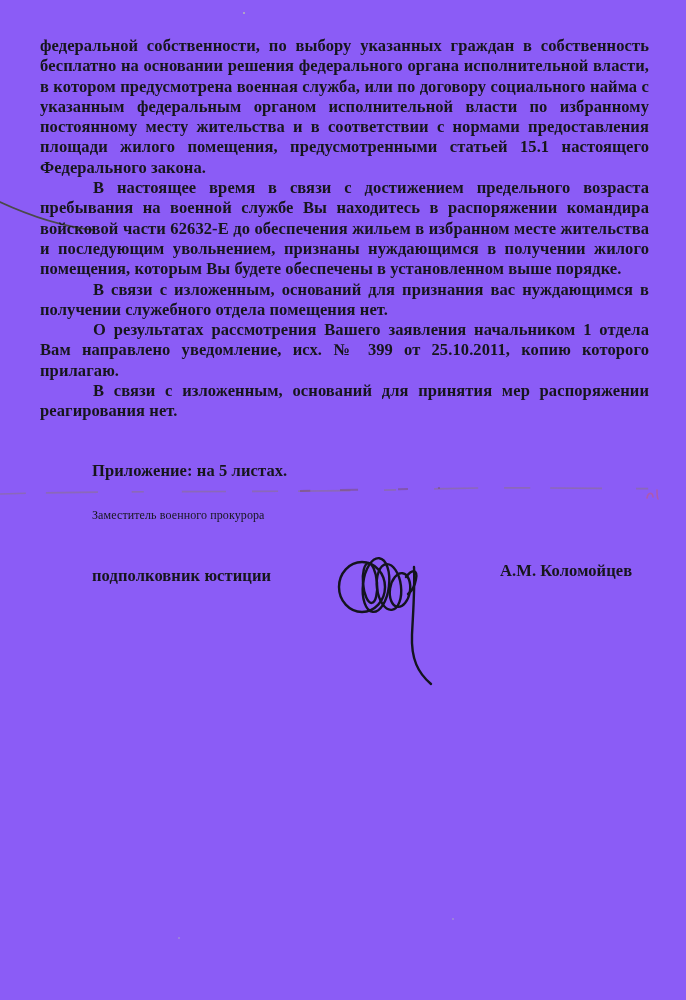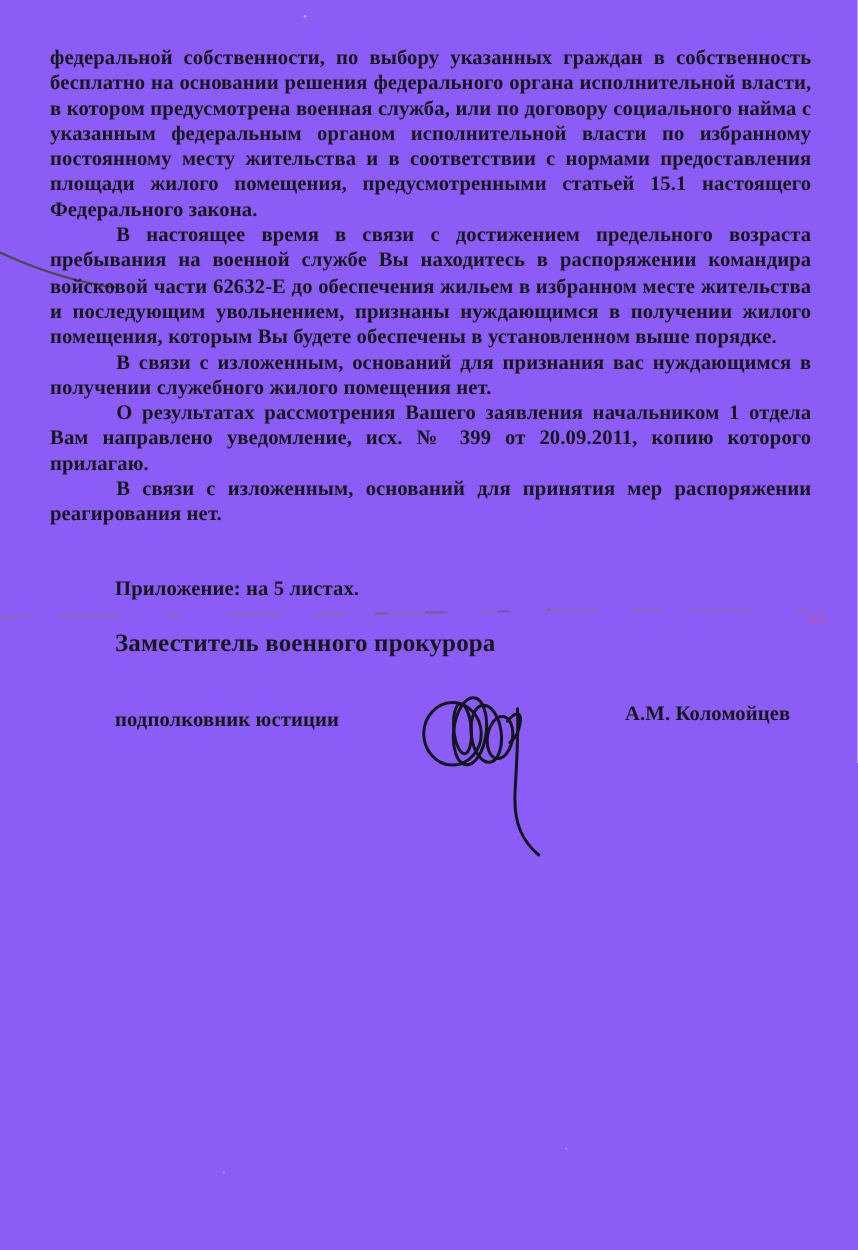--- a/index.html
+++ b/index.html
@@ -25,21 +25,21 @@
   }
   .main-text p{margin:0;text-indent:53px;}
   .main-text p.continuation{text-indent:0;}
 
   .attach{
     position:absolute;top:461px;left:92px;
     font-size:16.5px;font-weight:700;letter-spacing:.1px;
   }
   .signer{
     position:absolute;top:504px;left:92px;
-    font-size:20px;font-weight:700;line-height:22.5px;letter-spacing:.1px;
+    font-size:12px;font-weight:400;line-height:22.5px;letter-spacing:.1px;
   }
   .rank{
     position:absolute;top:566px;left:92px;
     font-size:16.5px;font-weight:700;letter-spacing:.1px;text-align:center;
   }
   .name{
     position:absolute;top:561px;left:500px;
     font-size:16.5px;font-weight:700;letter-spacing:.1px;
   }
   .sig-svg{position:absolute;top:547px;left:332px;}
@@ -53,22 +53,22 @@
 
 <div class="page">
 
   <svg class="arc-svg" width="96" height="44" viewBox="0 0 96 44" aria-hidden="true">
     <path d="M 0,6 C 26,18 60,30 93,34" fill="none" stroke="#4a4a4a" stroke-width="1.7" stroke-linecap="round"></path>
   </svg>
 
   <div class="main-text">
     <p class="continuation">федеральной собственности, по выбору указанных граждан в собственность бесплатно на основании решения федерального органа исполнительной власти, в котором предусмотрена военная служба, или по договору социального найма с указанным федеральным органом исполнительной власти по избранному постоянному месту жительства и в соответствии с нормами предоставления площади жилого помещения, предусмотренными статьей 15.1 настоящего Федерального закона.</p>
     <p>В настоящее время в связи с достижением предельного возраста пребывания на военной службе Вы находитесь в распоряжении командира войсковой части 62632-Е до обеспечения жильем в избранном месте жительства и последующим увольнением, признаны нуждающимся в получении жилого помещения, которым Вы будете обеспечены в установленном выше порядке.</p>
-    <p>В связи с изложенным, оснований для признания вас нуждающимся в получении служебного жилого помещения нет.</p>
-    <p>О результатах рассмотрения Вашего заявления начальником 1 отдела Вам направлено уведомление, исх. № 399 от 20.09.2011, копию которого прилагаю.</p>
+    <p>В связи с изложенным, оснований для признания вас нуждающимся в получении служебного отдела помещения нет.</p>
+    <p>О результатах рассмотрения Вашего заявления начальником 1 отдела Вам направлено уведомление, исх. № 399 от 25.10.2011, копию которого прилагаю.</p>
     <p>В связи с изложенным, оснований для принятия мер распоряжении реагирования нет.</p>
   </div>
 
   <div class="attach">Приложение: на 5 листах.</div>
 
   <svg class="crease-svg" width="686" height="14" viewBox="0 0 686 14" aria-hidden="true">
     <path d="M 0,10 C 120,6 300,9 430,5 C 540,2 620,6 686,4" fill="none" stroke="#8c7386" stroke-width="1.6" opacity="0.55" stroke-dasharray="26 20 52 34 12 38 44 26"></path>
     <path d="M 300,7 C 360,5 400,6 440,4" fill="none" stroke="#7a4d6b" stroke-width="2" opacity="0.5" stroke-dasharray="10 30 18 40"></path>
   </svg>
 

